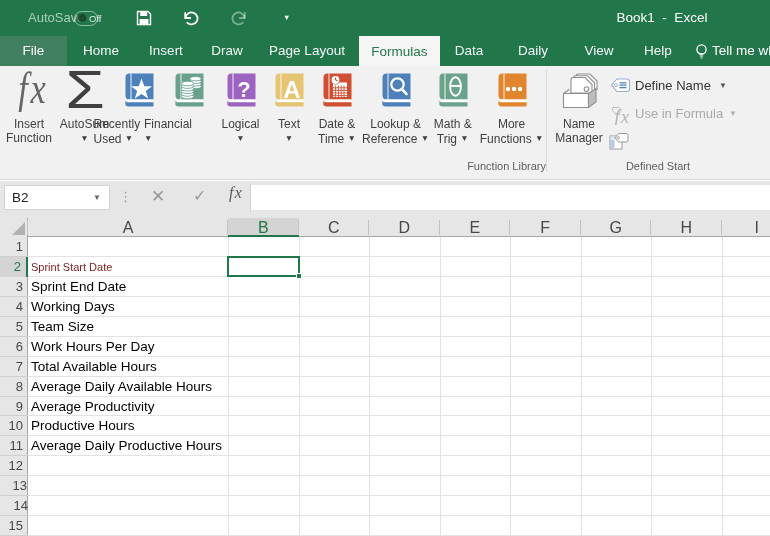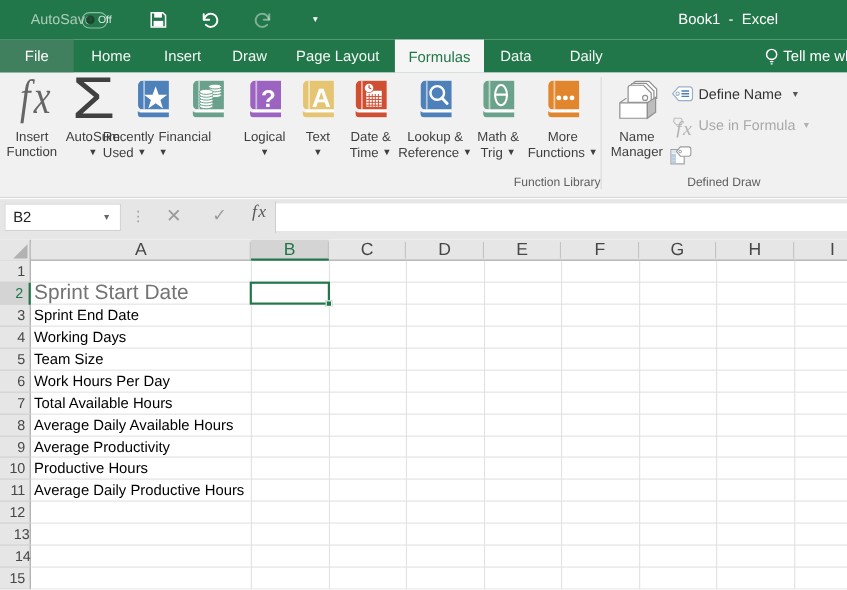--- a/index.html
+++ b/index.html
@@ -29,20 +29,22 @@
 <span class="abs" style="left:560px;top:10px;width:204px;text-align:center;font-size:13.5px;color:#fff">Book1&nbsp; - &nbsp;Excel</span>
 </div>
 <div class="abs" style="left:0;top:36px;width:770px;height:30px;background:#217749">
 <div class="abs" style="left:0;top:0;width:67px;height:30px;background:#41805f;color:#fff;font-size:13.5px;text-align:center;line-height:30px">File</div>
 <div class="abs" style="left:46px;top:0;width:110px;height:30px;color:rgba(255,255,255,0.95);font-size:13.5px;text-align:center;line-height:30px">Home</div>
 <div class="abs" style="left:111px;top:0;width:110px;height:30px;color:rgba(255,255,255,0.95);font-size:13.5px;text-align:center;line-height:30px">Insert</div>
 <div class="abs" style="left:172px;top:0;width:110px;height:30px;color:rgba(255,255,255,0.95);font-size:13.5px;text-align:center;line-height:30px">Draw</div>
 <div class="abs" style="left:414px;top:0;width:110px;height:30px;color:rgba(255,255,255,0.95);font-size:13.5px;text-align:center;line-height:30px">Data</div>
 <div class="abs" style="left:252px;top:0;width:110px;height:30px;color:rgba(255,255,255,0.95);font-size:13.5px;text-align:center;line-height:30px">Page Layout</div>
 <div class="abs" style="left:478px;top:0;width:110px;height:30px;color:rgba(255,255,255,0.95);font-size:13.5px;text-align:center;line-height:30px">Daily</div>
+<div class="abs" style="left:544px;top:0;width:110px;height:30px;color:rgba(255,255,255,0.95);font-size:13.5px;text-align:center;line-height:30px">View</div>
+<div class="abs" style="left:603px;top:0;width:110px;height:30px;color:rgba(255,255,255,0.95);font-size:13.5px;text-align:center;line-height:30px">Help</div>
 <div class="abs" style="left:359px;top:0;width:81px;height:30px;background:#f5f5f5;color:#217749;font-size:13.5px;text-align:center;line-height:31px">Formulas</div>
 <svg class="abs" style="left:694px;top:7px" width="15" height="17" viewBox="0 0 15 17">
 <circle cx="7.5" cy="6.5" r="4.6" fill="none" stroke="#fff" stroke-width="1.3"></circle>
 <path d="M5.7 11 H9.3 M5.9 13 H9.1 M6.6 15 H8.4" stroke="#fff" stroke-width="1.2"></path>
       </svg>
 <span class="abs" style="left:712px;top:7px;font-size:13.5px;color:#fff;white-space:nowrap">Tell me wh</span>
 </div>
 <div class="abs" style="left:0;top:66px;width:770px;height:114px;background:#f1f1f1;border-bottom:1px solid #d8d8d8">
 <span class="abs" style="left:10px;top:-3px;width:44px;text-align:center;font-size:44px;font-style:italic;font-family:'Liberation Serif',serif;color:#666;transform:scaleX(0.78)">f x</span>
 <div class="abs" style="left:0px;top:50.5px;width:58px;text-align:center;font-size:12px;color:#3f3f3f;line-height:14.5px">Insert<br>Function</div>
@@ -185,21 +187,21 @@
 <span class="abs" style="left:729px;top:43px;font-size:8px;color:#b0b0b0">▼</span>
 <svg class="abs" style="left:609px;top:66px" width="22" height="19" viewBox="0 0 22 19">
 <rect x="1" y="4" width="12" height="13" fill="#fff" stroke="#9a9a9a" stroke-width="1"></rect>
 <rect x="1.5" y="4.5" width="11" height="3" fill="#dce6f1"></rect>
 <rect x="1.5" y="8" width="4" height="3" fill="#b8cce4"></rect>
 <rect x="1.5" y="11" width="4" height="3" fill="#b8cce4"></rect>
 <rect x="1.5" y="14" width="4" height="2.5" fill="#b8cce4"></rect>
 <path d="M9.5 1.5 H17 A2 2 0 0 1 19 3.5 V8 A2 2 0 0 1 17 10 H9.5 L6 5.8 Z" fill="#fff" stroke="#9a9a9a" stroke-width="1"></path>
 <circle cx="9.3" cy="5.8" r="1.2" fill="none" stroke="#9a9a9a" stroke-width="0.9"></circle>
       </svg>
-<div class="abs" style="left:546px;top:94px;width:224px;text-align:center;font-size:11px;color:#5e5e5e">Defined Draw</div>
+<div class="abs" style="left:546px;top:94px;width:224px;text-align:center;font-size:11px;color:#5e5e5e">Defined Start</div>
 </div>
 <div class="abs" style="left:0;top:181px;width:770px;height:37px;background:#e6e6e6">
 <div class="abs" style="left:4px;top:4px;width:106px;height:25px;background:#fff;border:1px solid #d4d4d4">
         <span class="abs" style="left:7px;top:4px;font-size:13.5px;color:#222">B2</span>
         <span class="abs" style="left:88px;top:7px;font-size:8px;color:#666">▼</span>
       </div>
 <span class="abs" style="left:119px;top:8px;font-size:13px;color:#999;letter-spacing:0">⋮</span>
 <span class="abs" style="left:151px;top:5px;font-size:17px;color:#9b9b9b">✕</span>
 <span class="abs" style="left:193px;top:5px;font-size:16px;color:#9b9b9b">✓</span>
 <span class="abs" style="left:229px;top:3px;font-size:16px;font-style:italic;font-family:'Liberation Serif',serif;color:#595959">f x</span>
@@ -239,21 +241,21 @@
 <div class="abs" style="left:580.5px;top:19px;width:1px;height:299px;background:#e2e2e2"></div>
 <div class="abs" style="left:651.0px;top:19px;width:1px;height:299px;background:#e2e2e2"></div>
 <div class="abs" style="left:721.5px;top:19px;width:1px;height:299px;background:#e2e2e2"></div>
 
 <div class="abs" style="left:28px;top:37.9px;width:742px;height:1px;background:#e2e2e2"></div>
 <div class="abs" style="left:0;top:37.9px;width:28px;height:1px;background:#cfcfcf"></div>
 <div class="abs" style="left:0;top:19.0px;width:28px;height:19.9px;font-size:13px;color:#474747;text-align:right;line-height:19.9px"><span style="margin-right:5px">1</span></div>
 <div class="abs" style="left:28px;top:57.9px;width:742px;height:1px;background:#e2e2e2"></div>
 <div class="abs" style="left:0;top:57.9px;width:28px;height:1px;background:#cfcfcf"></div>
 <div class="abs" style="left:0;top:38.9px;width:28px;height:19.9px;background:#d4d4d4;border-right:2px solid #217749;font-size:13px;color:#217749;text-align:right;line-height:19.9px"><span style="margin-right:5px">2</span></div>
-<div class="abs" style="left:31px;top:38.9px;height:19.9px;font-size:19px;color:#737373;line-height:20.4px;white-space:nowrap">Sprint Start Date</div>
+<div class="abs" style="left:31px;top:38.9px;height:19.9px;font-size:11px;color:#7f1d1d;line-height:20.4px;white-space:nowrap">Sprint Start Date</div>
 <div class="abs" style="left:28px;top:77.8px;width:742px;height:1px;background:#e2e2e2"></div>
 <div class="abs" style="left:0;top:77.8px;width:28px;height:1px;background:#cfcfcf"></div>
 <div class="abs" style="left:0;top:58.9px;width:28px;height:19.9px;font-size:13px;color:#474747;text-align:right;line-height:19.9px"><span style="margin-right:5px">3</span></div>
 <div class="abs" style="left:31px;top:58.9px;height:19.9px;font-size:13.5px;color:#000;line-height:20.4px;white-space:nowrap">Sprint End Date</div>
 <div class="abs" style="left:28px;top:97.7px;width:742px;height:1px;background:#e2e2e2"></div>
 <div class="abs" style="left:0;top:97.7px;width:28px;height:1px;background:#cfcfcf"></div>
 <div class="abs" style="left:0;top:78.8px;width:28px;height:19.9px;font-size:13px;color:#474747;text-align:right;line-height:19.9px"><span style="margin-right:5px">4</span></div>
 <div class="abs" style="left:31px;top:78.8px;height:19.9px;font-size:13.5px;color:#000;line-height:20.4px;white-space:nowrap">Working Days</div>
 <div class="abs" style="left:28px;top:117.7px;width:742px;height:1px;background:#e2e2e2"></div>
 <div class="abs" style="left:0;top:117.7px;width:28px;height:1px;background:#cfcfcf"></div>

